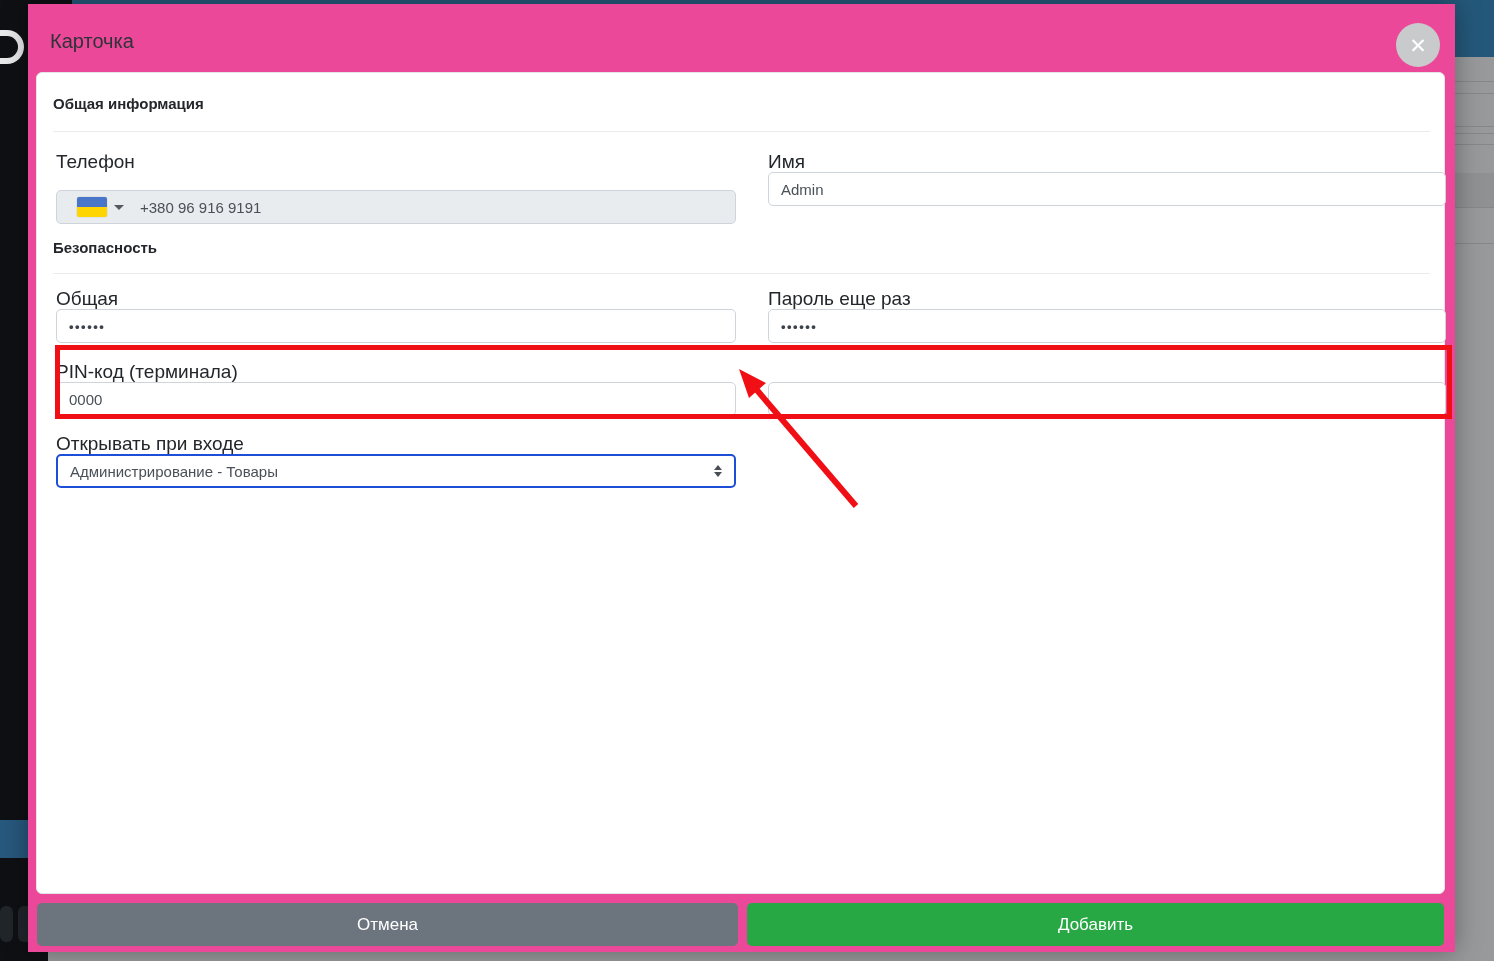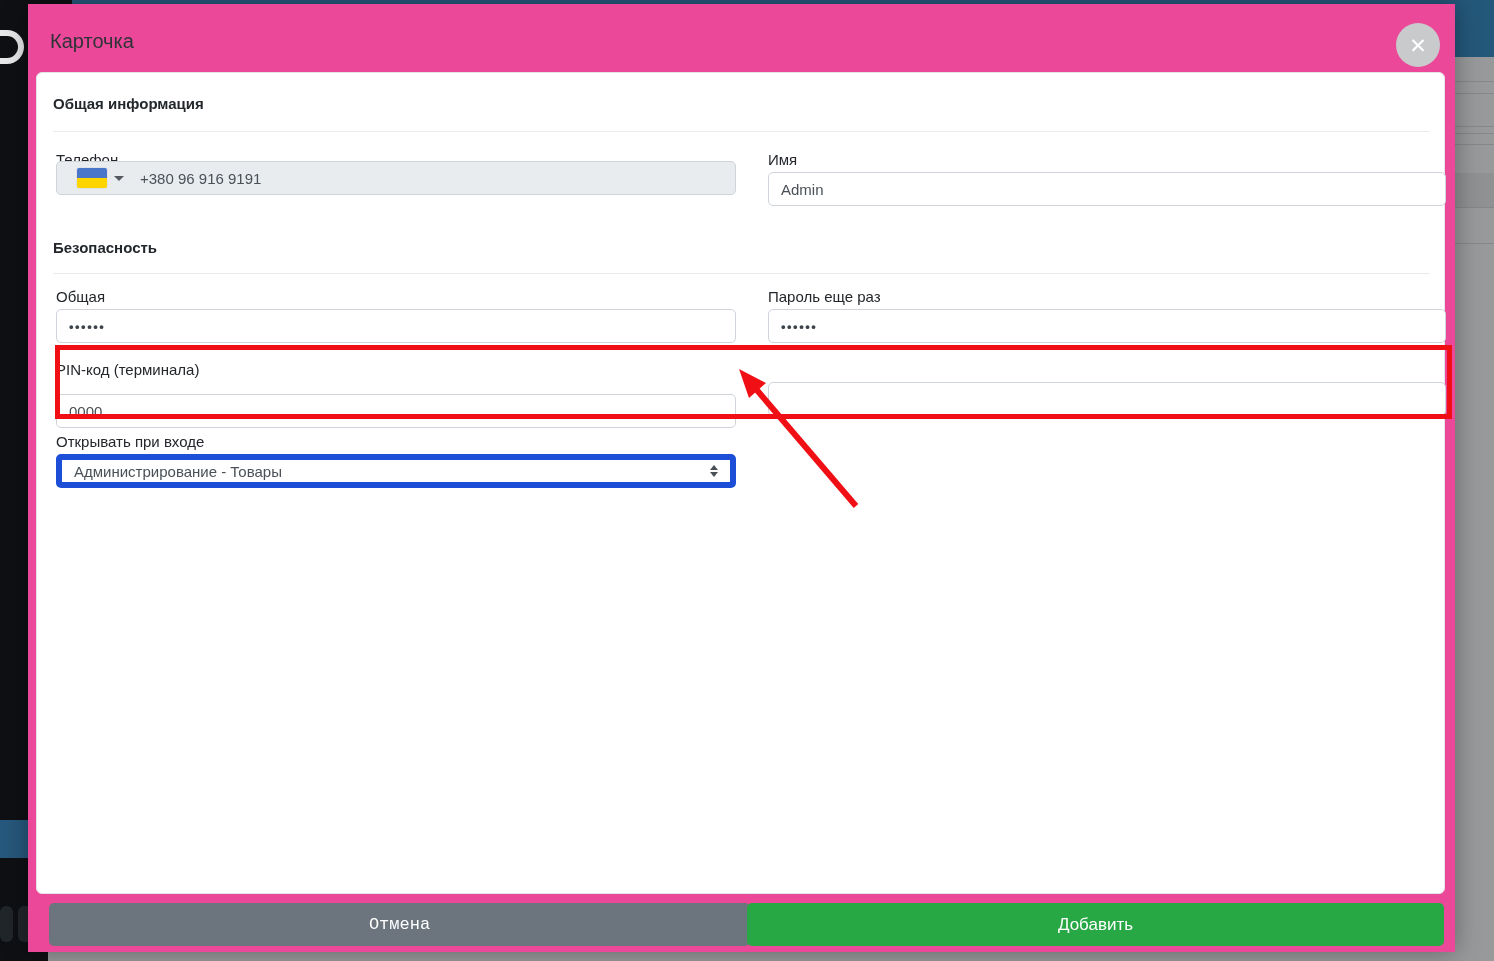--- a/index.html
+++ b/index.html
@@ -27,21 +27,21 @@
   .close-btn { position:absolute; right:15px; top:19px; width:44px; height:44px; border-radius:50%;
                background:#c8cacc; border:none; cursor:pointer; display:flex; align-items:center; justify-content:center; }
   .close-btn .x { color:#ffffff; font-size:21px; line-height:1; }
 
   .card { position:absolute; left:8px; top:68px; width:1409px; height:822px;
           background:#ffffff; border:1px solid #e2e4e7; border-radius:6px; }
 
   .section-title { position:absolute; left:16px; font-size:15px; font-weight:700; color:#23272b; }
   .divider { position:absolute; left:16px; width:1377px; height:1px; background:#e9ecef; }
 
-  .field-label { position:absolute; font-size:15px; color:#23272b; }
+  .field-label { position:absolute; font-size:19px; color:#23272b; }
   .t-input { position:absolute; height:34px; border:1px solid #ced4da; border-radius:5px;
              background:#fff; font-family:"Liberation Sans",sans-serif;
              font-size:15px; color:#495057; padding:0 12px; outline:none; }
   .col-l { left:19px; width:680px; }
   .col-r { left:731px; width:678px; }
 
   
   .phone-box { position:absolute; left:19px; width:680px; height:34px; background:#e9ecef;
                border:1px solid #ced4da; border-radius:5px; display:flex; align-items:center; }
   .flag-wrap { display:flex; align-items:center; gap:7px; padding:0 10px 0 20px; cursor:pointer; }
@@ -51,38 +51,38 @@
   .caret-down { width:0; height:0; border-left:5px solid transparent; border-right:5px solid transparent;
                 border-top:5px solid #555a60; }
   .phone-num { font-size:15px; color:#495057; padding-left:6px; }
 
   .pwd-text { position:absolute; height:34px; border:1px solid #ced4da; border-radius:5px; background:#fff;
               font-size:13px; letter-spacing:1.5px; color:#3c434a; font-weight:bold;
               display:flex; align-items:center; padding:0 12px; }
 
   
   .sel-box { position:absolute; left:19px; width:680px; height:34px; background:#fff;
-             border:6px solid #1d4ed8; border-radius:5px; display:flex; align-items:center;
+             border:2px solid #1d4ed8; border-radius:5px; display:flex; align-items:center;
              justify-content:space-between; padding:0 12px; cursor:pointer; }
   .sel-text { font-size:15px; color:#495057; }
   .sel-arrows { display:flex; flex-direction:column; gap:2px; }
   .sel-arrows .up { width:0; height:0; border-left:4px solid transparent; border-right:4px solid transparent;
                     border-bottom:5px solid #4a4f55; }
   .sel-arrows .dn { width:0; height:0; border-left:4px solid transparent; border-right:4px solid transparent;
                     border-top:5px solid #4a4f55; }
 
   
   .anno-rect { position:absolute; left:18px; top:272px; width:1397px; height:74px;
                border:5px solid #f10f16; pointer-events:none; }
   .anno-svg { position:absolute; inset:0; pointer-events:none; }
 
   
   .btn { position:absolute; top:899px; height:43px; border:none; border-radius:5px;
          font-family:"Liberation Sans",sans-serif; font-size:17px; color:#ffffff; cursor:pointer; }
-  .btn-cancel { left:21px; width:701px; background:#6c757d;font-family:Liberation Mono, monospace; }
+  .btn-cancel { left:9px; width:701px; background:#6c757d; }
   .btn-submit { left:719px; width:697px; background:#28a745; }
 </style>
 </head>
 <body>
 
 <div class="bg-layer">
   <div class="bg-content"></div>
   <div class="bg-header"></div>
   <div class="bg-row-line" style="top:81px"></div>
   <div class="bg-row-line" style="top:93px"></div>
@@ -108,21 +108,21 @@
   <button class="close-btn">
     <span class="x">✕</span>
   </button>
 
   <div class="card">
 
     <div class="section-title" style="top:22px">Общая информация</div>
     <div class="divider" style="top:58px"></div>
 
     <div class="field-label col-l" style="top:78px">Телефон</div>
-    <div class="phone-box" style="top:88px">
+    <div class="phone-box" style="top:117px">
       <span class="flag-wrap">
         <span class="flag">
             <span class="b" style="display:block"></span>
             <span class="y" style="display:block"></span>
           </span>
         <span class="caret-down"></span>
       </span>
       <span class="phone-num">+380 96 916 9191</span>
     </div>
 
@@ -132,21 +132,21 @@
     <div class="section-title" style="top:166px">Безопасность</div>
     <div class="divider" style="top:200px"></div>
 
     <div class="field-label col-l" style="top:215px">Общая</div>
     <div class="pwd-text col-l" style="top:236px">••••••</div>
 
     <div class="field-label col-r" style="top:215px">Пароль еще раз</div>
     <div class="pwd-text col-r" style="top:236px">••••••</div>
 
     <div class="field-label col-l" style="top:288px">PIN-код (терминала)</div>
-    <input class="t-input col-l" style="top: 321px;" value="0000">
+    <input class="t-input col-l" style="top: 309px;" value="0000">
 
     <input class="t-input col-r" style="top: 309px;" value="">
 
     <div class="field-label col-l" style="top:360px">Открывать при входе</div>
     <div class="sel-box" style="top:381px">
       <span class="sel-text">Администрирование - Товары</span>
       <span class="sel-arrows">
         <span class="up"></span>
           <span class="dn"></span>
       </span>

